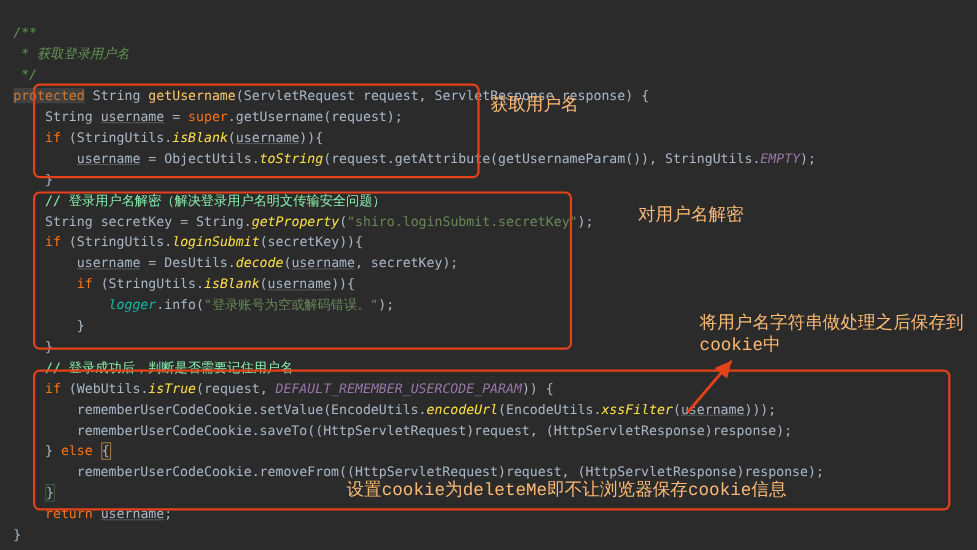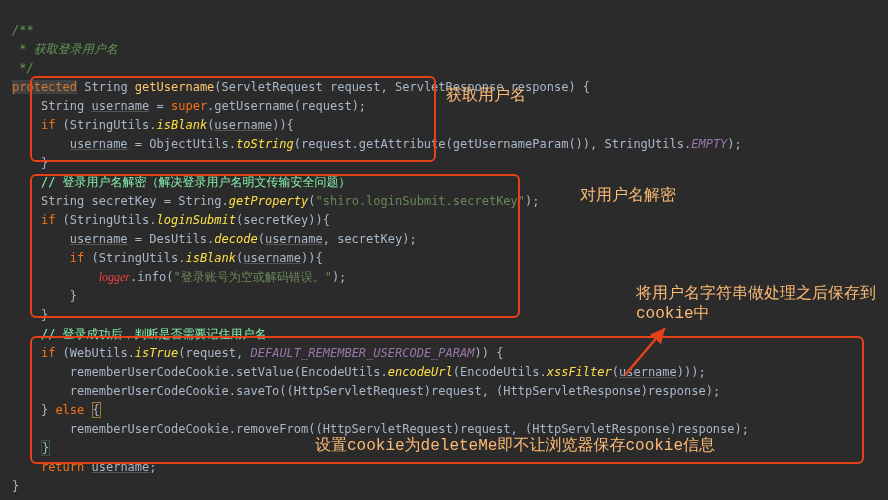--- a/index.html
+++ b/index.html
@@ -21,21 +21,21 @@
     top: 2px;
     white-space: pre;
   }
   .comment { color: #86efac; }
   .doc-comment { color: #629755; font-style: italic; }
   .keyword { color: #f97316; }
   .keyword-bg { background: #404040; color: #cc7832; }
   .string { color: #6a8759; }
   .method { color: #ffc66d; }
   .method-i { color: #fde047; font-style: italic; }
-  .static-i { color: #ef4444; font-style: italic; font-family: Liberation Serif, serif; }
+  .static-i { color: #14b8a6; font-style: italic; }
   .const-i { color: #9876aa; font-style: italic; margin-top: 16px; }
   .param-u { text-decoration: underline; text-decoration-color: #555; }
   .ident { color: #a9b7c6; }
   .punct { color: #a9b7c6; }
   .brace { color: #a9b7c6; }
 
   .anno {
     position: absolute;
     color: #fdba74;
     font-family: Liberation Mono, monospace;

